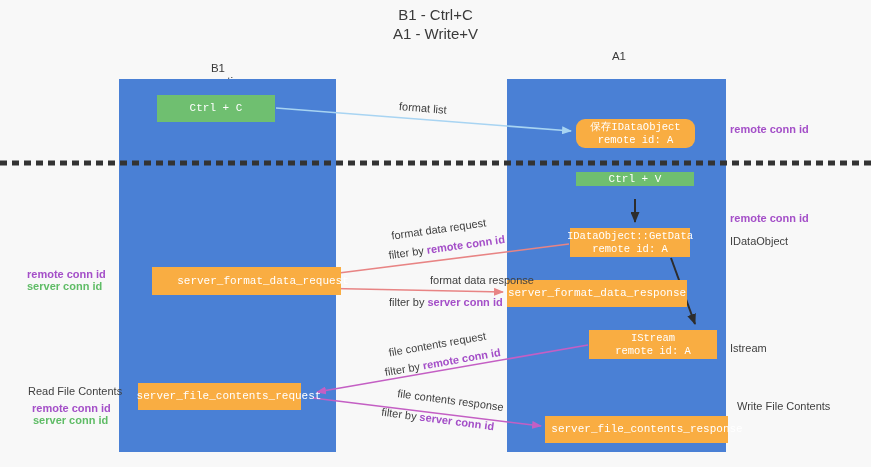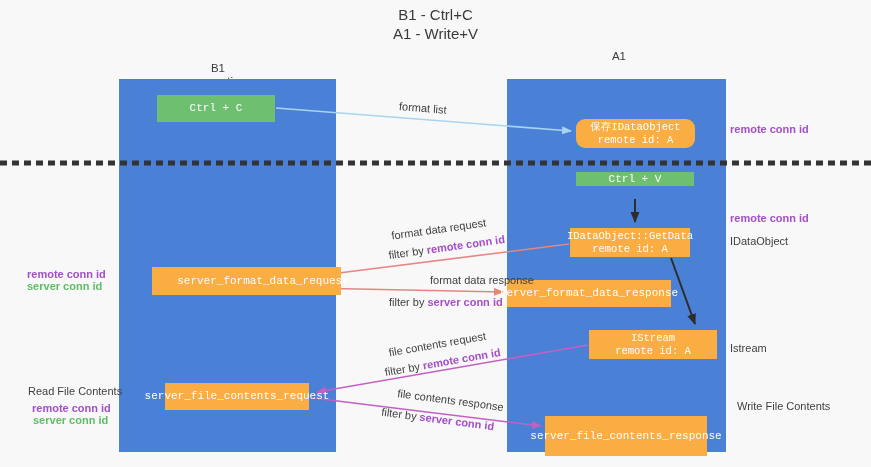--- a/index.html
+++ b/index.html
@@ -28,23 +28,23 @@
     color:#fff; text-align:center; font-size:11px; line-height:13px;font-family:Liberation Mono, monospace;}
   .node.orange{background:var(--box-orange);}
   .node.green{background:var(--box-green);}
   .node.twoline{font-size:10.5px; line-height:13px;}
   #box-ctrl-c{left:157px; top:95px; width:118px; height:27px;}
   #box-save{left:576px; top:119px; width:119px; height:29px;border-radius:9px;}
   #box-ctrl-v{left:576px; top:172px; width:118px; height:14px;}
   #box-getdata{left:570px; top:228px; width:120px; height:29px;}
   #box-istream{left:589px; top:330px; width:128px; height:29px;}
   #box-fmt-req{left:152px; top:267px; width:156px; height:28px;padding-left:33px;}
-  #box-fmt-resp{left:507px; top:280px; width:164px; height:27px;}
-  #box-file-req{left:165px; top:383px; width:144px; height:27px;}
-  #box-file-resp{left:545px; top:416px; width:162px; height:40px;}
+  #box-fmt-resp{left:507px; top:280px; width:180px; height:27px;}
+  #box-file-req{left:138px; top:383px; width:144px; height:27px;padding-left:19px;}
+  #box-file-resp{left:545px; top:416px; width:162px; height:27px;padding-left:21px;}
   svg.layer{left:0; top:0; pointer-events:none;}
   .ln-dash{stroke:var(--dash-color); stroke-width:5; stroke-dasharray:7 5; fill:none;}
   .ln-blue{stroke:var(--arrow-lightblue); stroke-width:1.6; fill:none;}
   .ln-black{stroke:var(--arrow-black); stroke-width:2; fill:none;}
   .ln-salmon{stroke:var(--arrow-salmon); stroke-width:1.6; fill:none;}
   .ln-magenta{stroke:var(--arrow-magenta); stroke-width:1.6; fill:none;}
   .mk-blue{fill:var(--arrow-lightblue);}
   .mk-black{fill:var(--arrow-black);}
   .mk-salmon{fill:var(--arrow-salmon);}
   .mk-magenta{fill:var(--arrow-magenta);}

